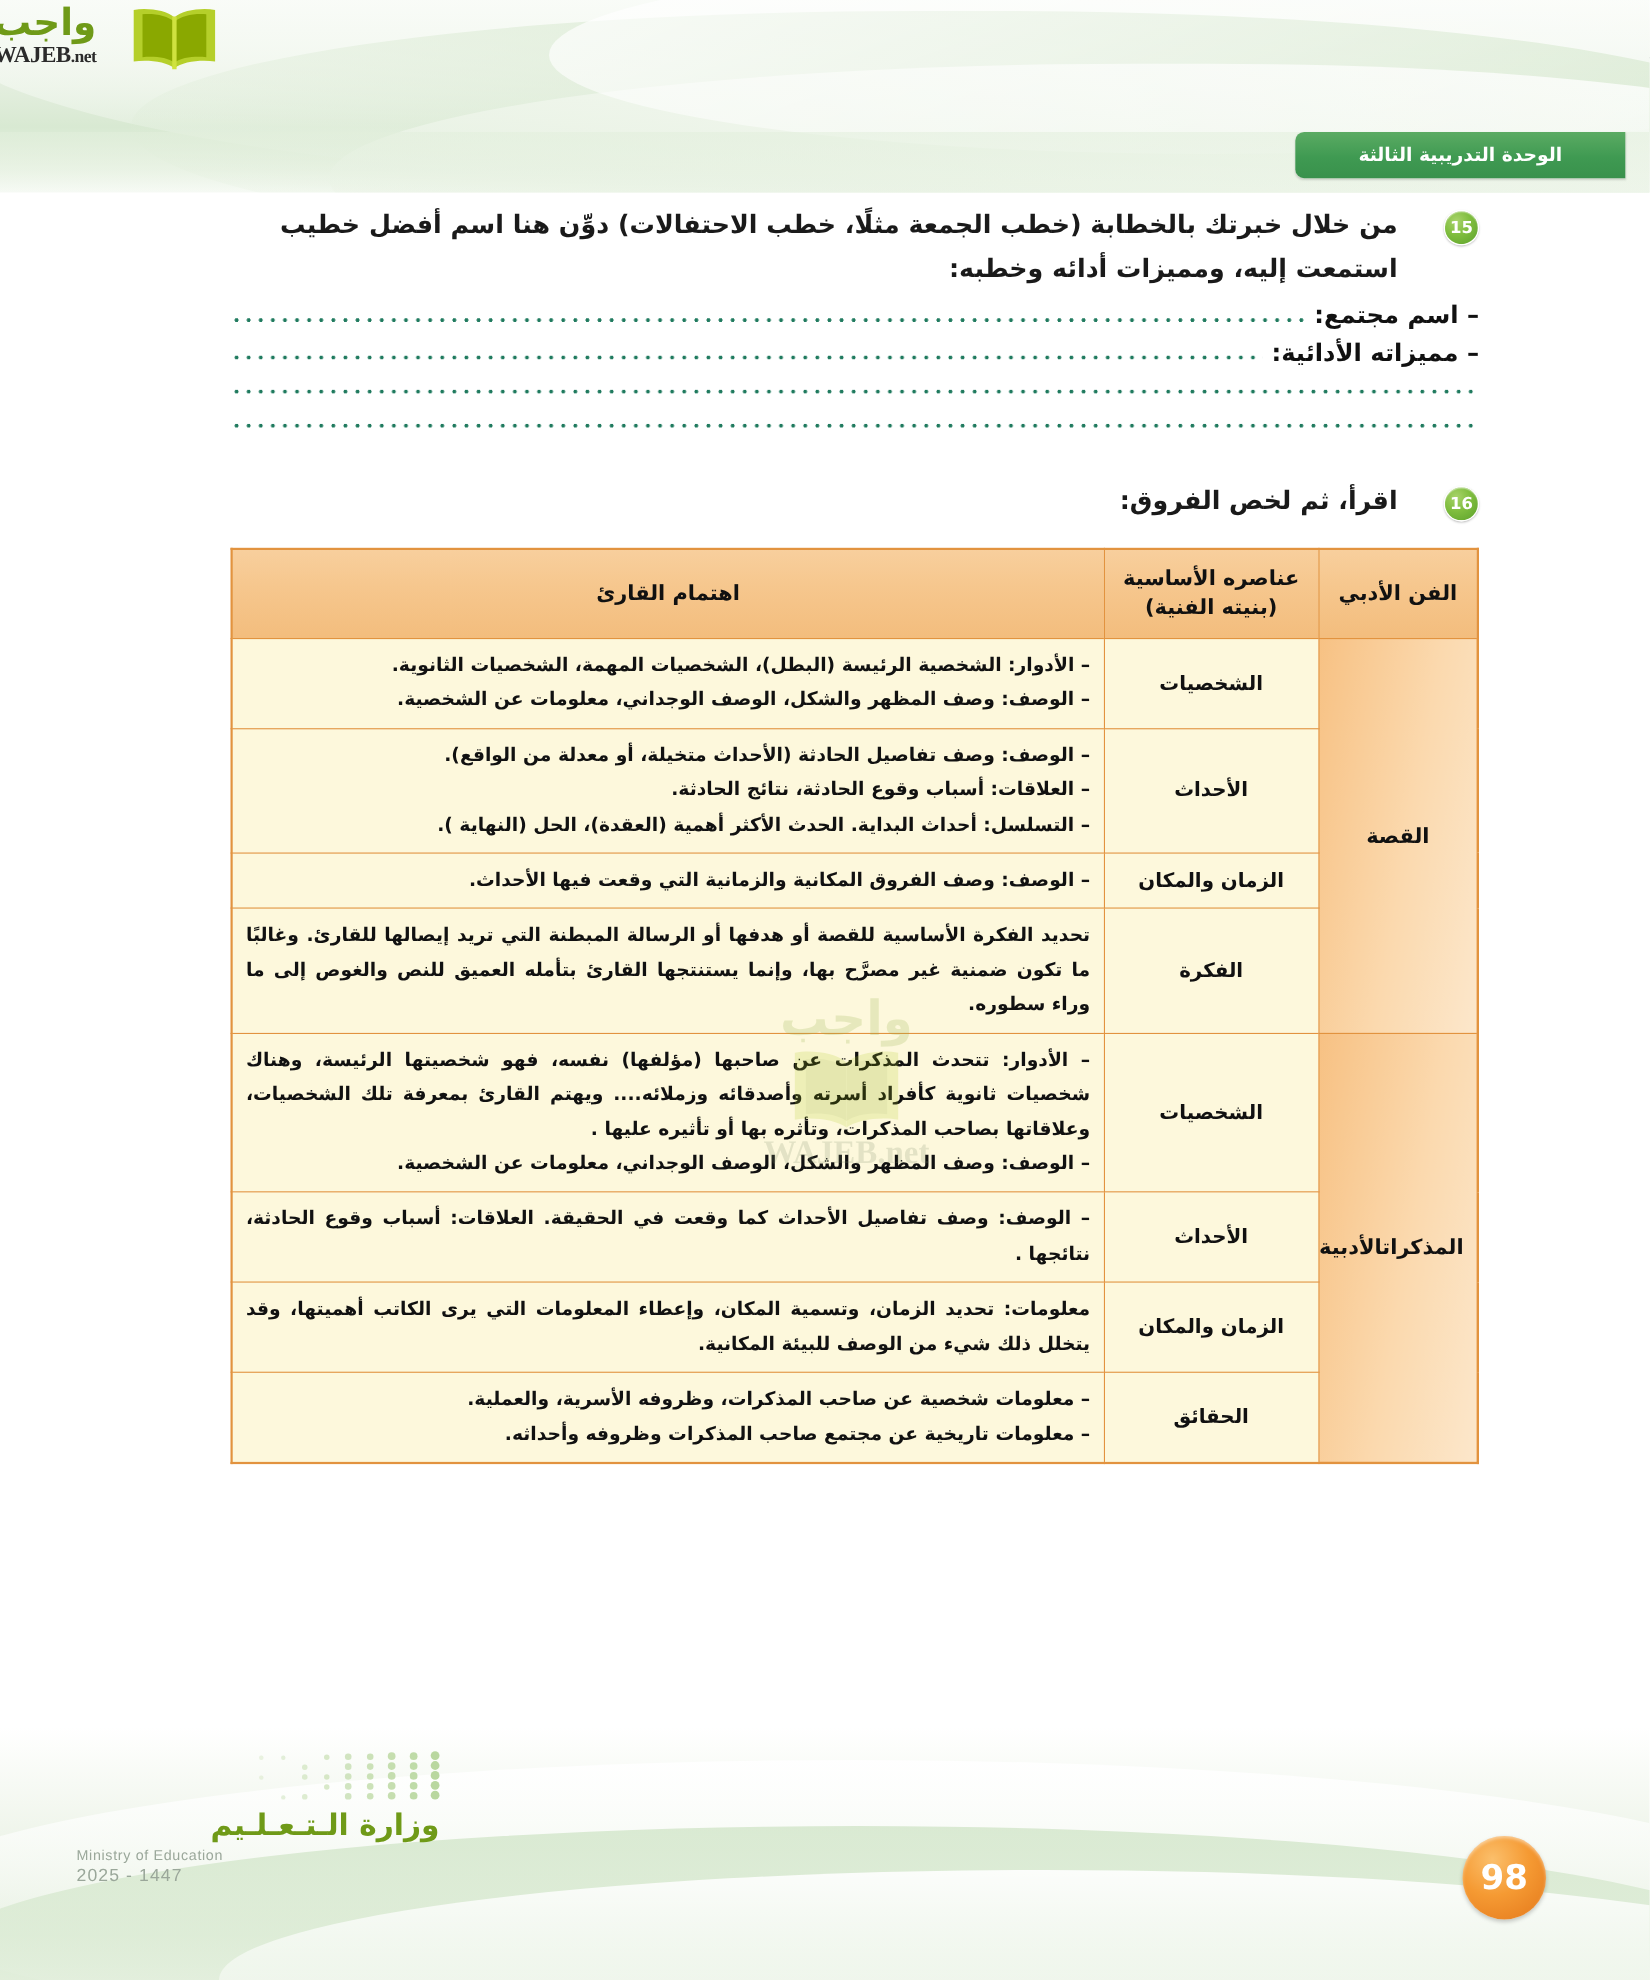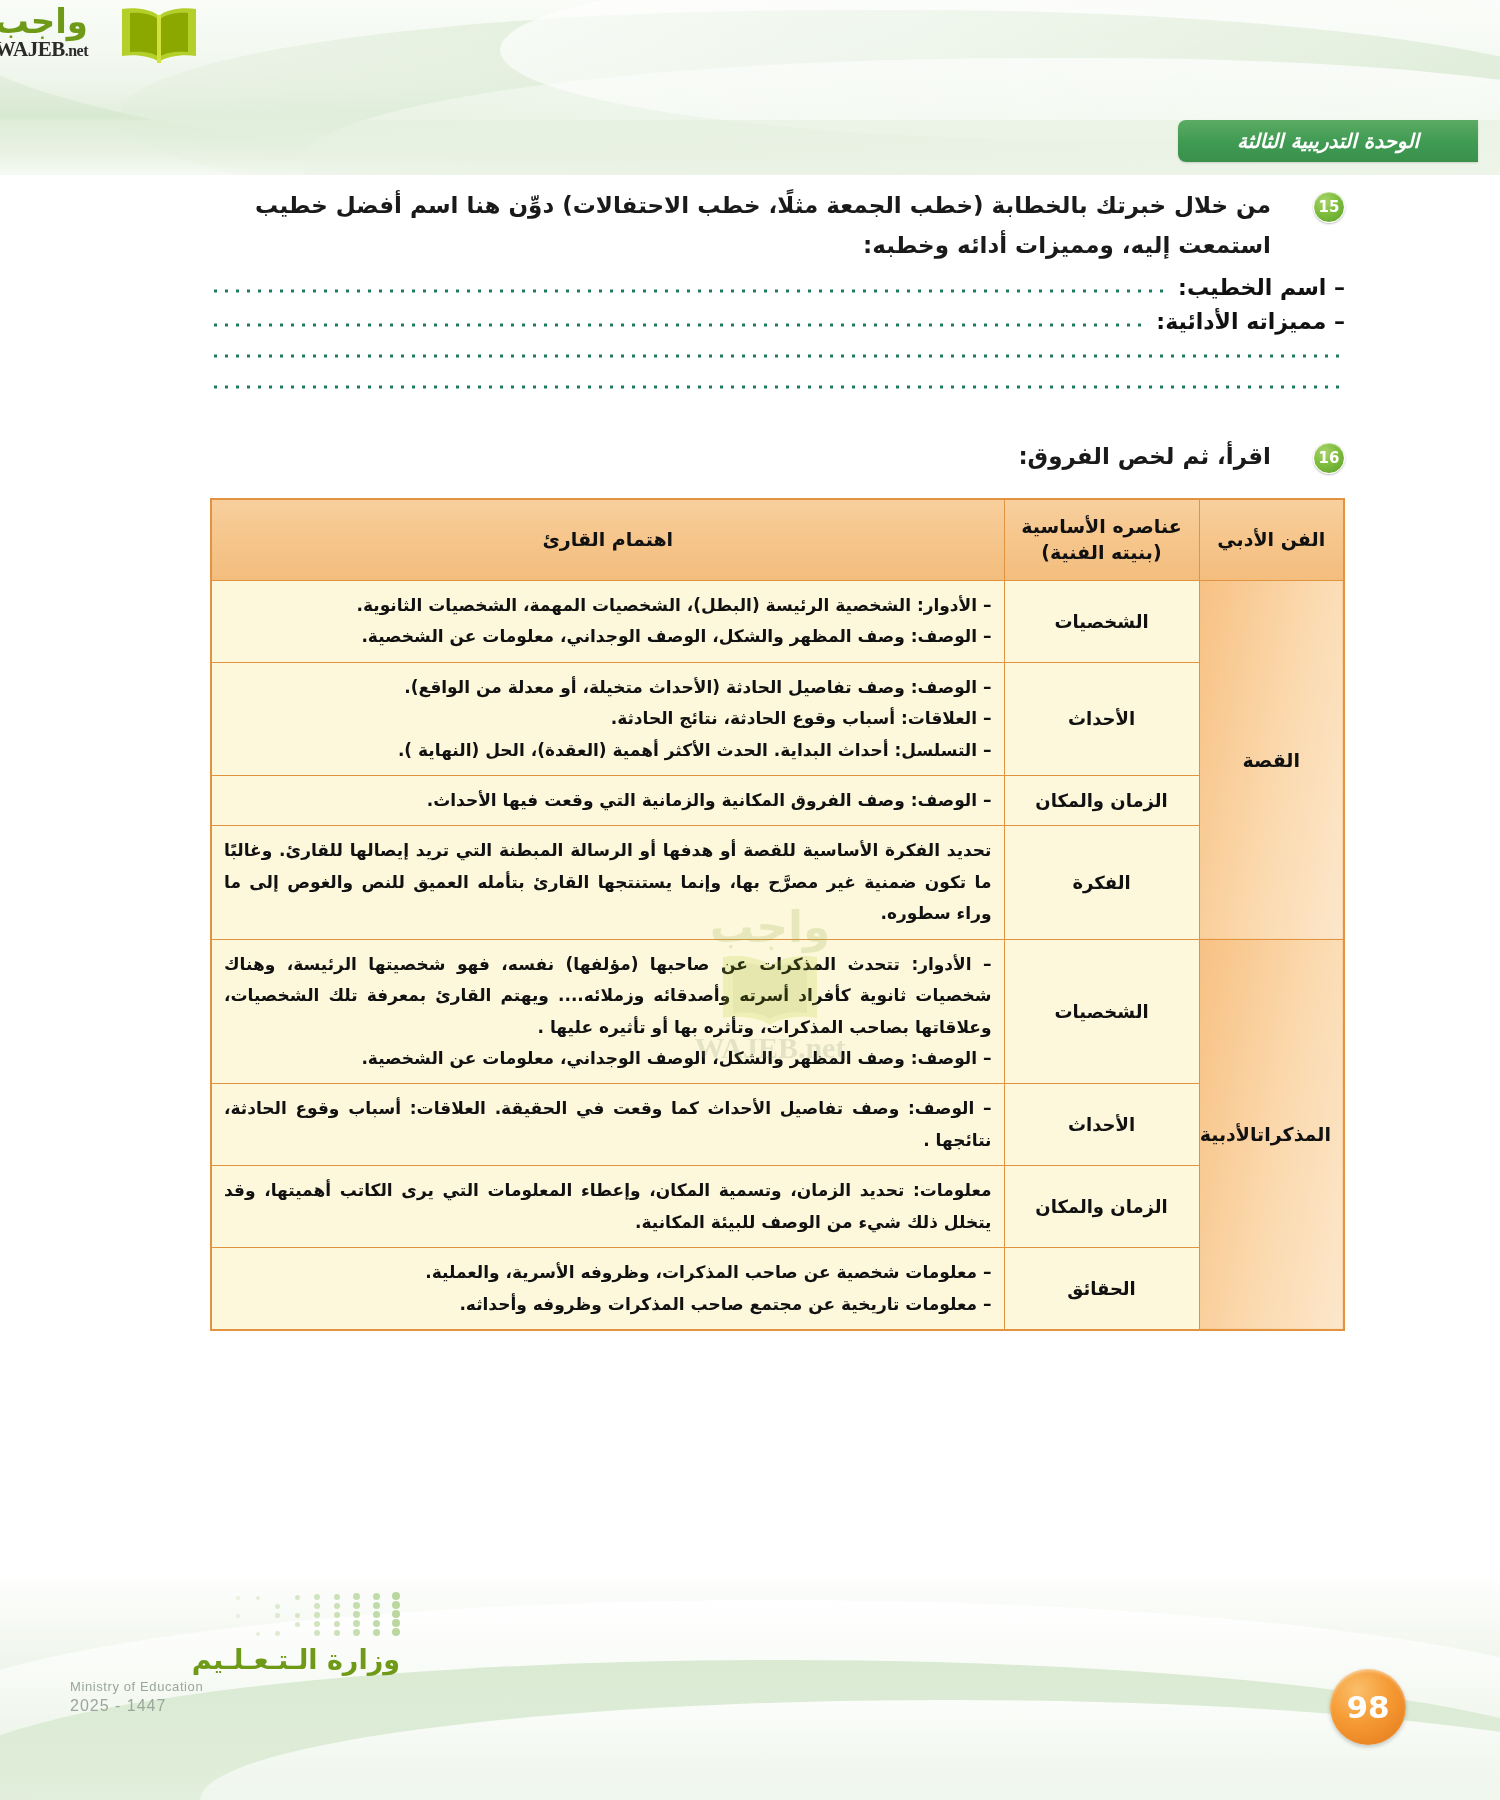--- a/index.html
+++ b/index.html
@@ -51,24 +51,23 @@
 
   
   .unit-banner{
     position:absolute;right:22px;top:120px;width:300px;height:42px;
     background:linear-gradient(180deg,#5bab63 0%,#3f9a52 55%,#39914c 100%);
     border-radius:8px 0 0 8px;
     display:flex;align-items:center;justify-content:center;
     box-shadow:0 1px 2px rgba(0,0,0,.15);
   }
   .unit-banner-text{
-    color:#fff;font-size:20px;font-weight:bold;
+    color:#fff;font-size:17px;font-weight:bold;
     font-family:"DejaVu Sans","Liberation Sans",sans-serif;
     white-space:nowrap;
-    font-style:italic;
   }
 
   
   .content{position:absolute;right:0;left:0;top:185px;padding:0 155px 0 210px;}
 
   .q-block{margin-bottom:6px;}
   .q-line{
     display:flex;align-items:flex-start;justify-content:flex-start;
     gap:10px;direction:rtl;
   }
@@ -235,21 +234,21 @@
 
   <div class="content">
 
     <div class="q-block">
       <div class="q-line">
         <span class="q-badge">15</span>
         <span class="q-text">من خلال خبرتك بالخطابة (خطب الجمعة مثلًا، خطب الاحتفالات) دوِّن هنا اسم أفضل خطيب استمعت إليه، ومميزات أدائه وخطبه:</span>
       </div>
 
       <div class="blank-row">
-        <span class="blank-label">– اسم الخطيب:</span>
+        <span class="blank-label">– اسم مجتمع:</span>
         <span class="blank-dots"></span>
       </div>
 
       <div class="blank-row">
         <span class="blank-label">– مميزاته الأدائية:</span>
         <span class="blank-dots"></span>
       </div>
       <div class="blank-row">
         <span class="blank-dots full"></span>
       </div>

